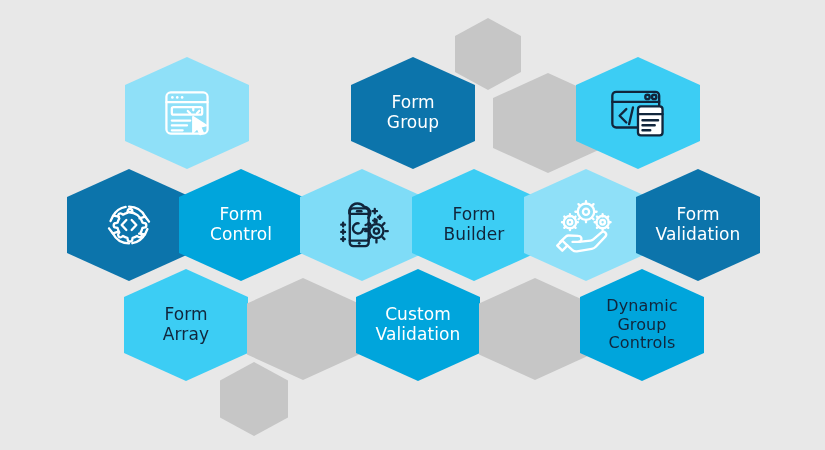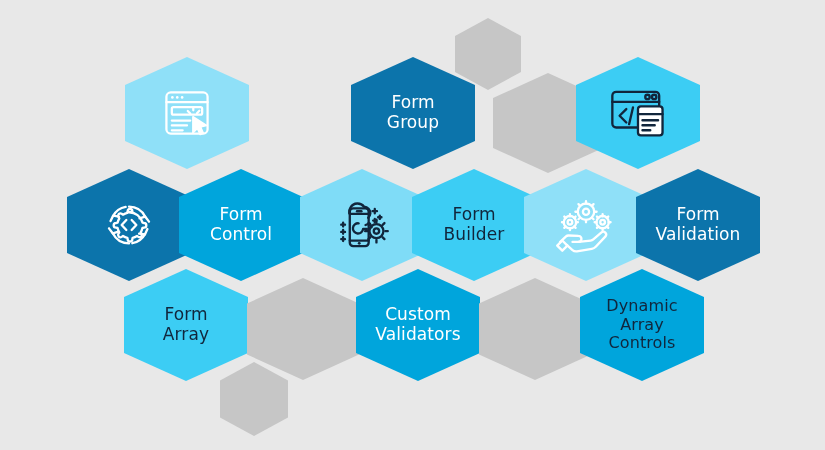--- a/index.html
+++ b/index.html
@@ -139,23 +139,23 @@
         <div class="label" style="color: rgb(255, 255, 255); font-size: 17px;">Form
 Validation</div>
       </div>
       <div class="hex" style="left: 124px; top: 269px; width: 124px; height: 112px; background: rgb(60, 205, 244);">
         <div class="label" style="color: rgb(17, 38, 60); font-size: 17px;">Form
 Array</div>
       </div>
       <div class="hex" style="left: 247px; top: 278px; width: 112px; height: 102px; background: rgb(198, 198, 198);"></div>
       <div class="hex" style="left: 356px; top: 269px; width: 124px; height: 112px; background: rgb(0, 165, 220);">
         <div class="label" style="color: rgb(255, 255, 255); font-size: 17px;">Custom
-Validators</div>
+Validation</div>
       </div>
       <div class="hex" style="left: 479px; top: 278px; width: 112px; height: 102px; background: rgb(198, 198, 198);"></div>
       <div class="hex" style="left: 580px; top: 269px; width: 124px; height: 112px; background: rgb(0, 165, 220);">
         <div class="label" style="color: rgb(17, 38, 60); font-size: 16px;">Dynamic
-Array
+Group
 Controls</div>
       </div>
       <div class="hex" style="left: 220px; top: 362px; width: 68px; height: 74px; background: rgb(198, 198, 198);"></div>
     </div>
 </div>
 
 </body></html>

